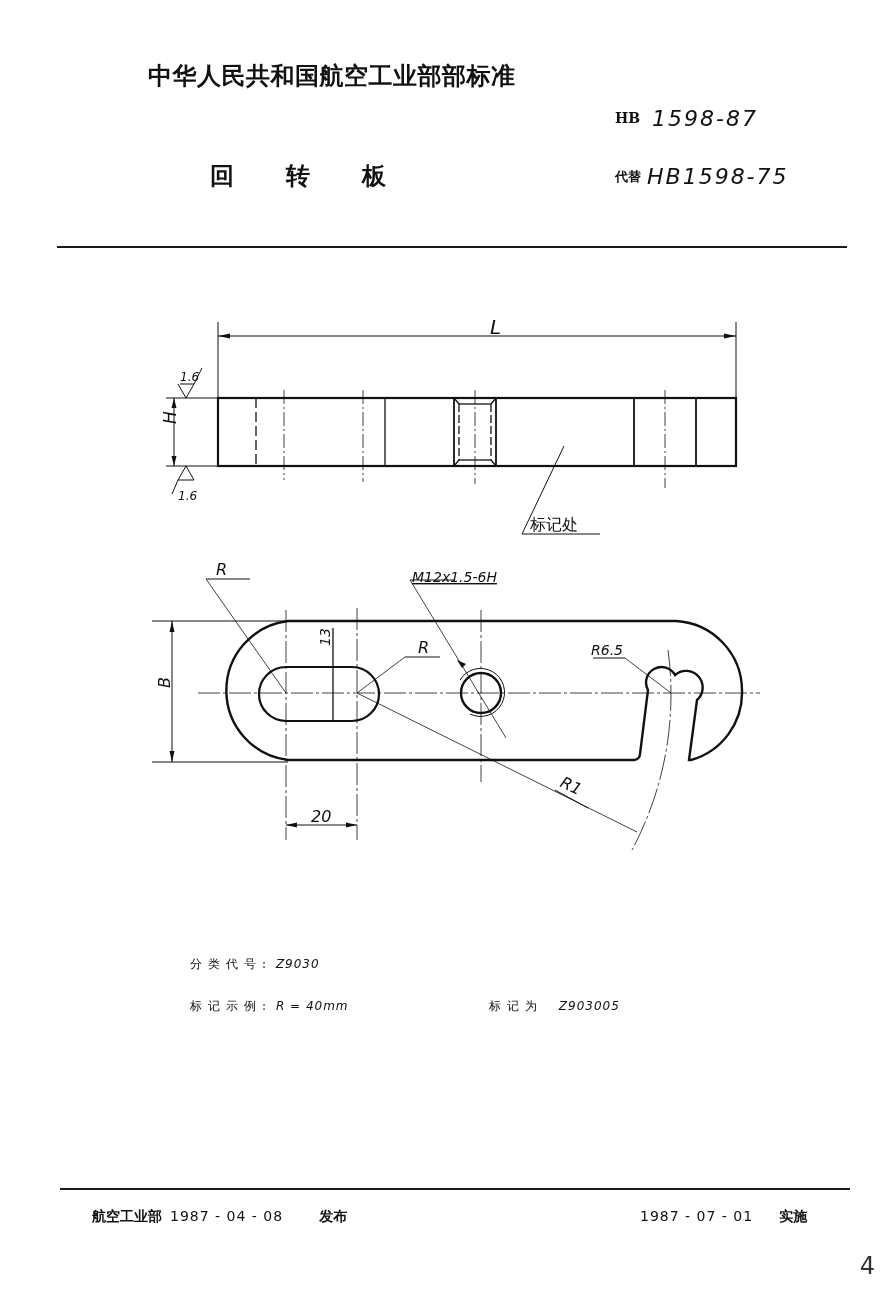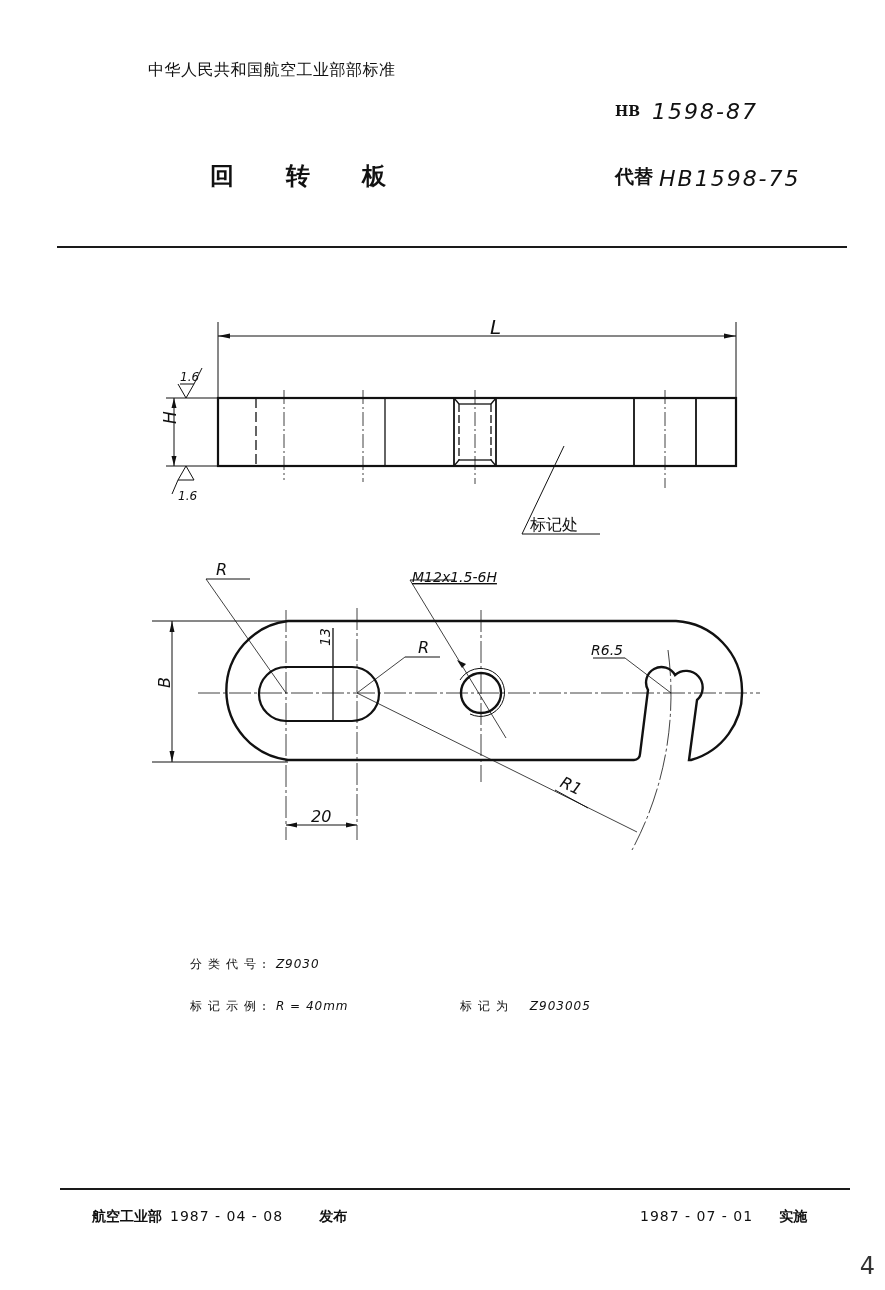--- a/index.html
+++ b/index.html
@@ -1,24 +1,24 @@
 <!DOCTYPE html>
 <html><head>
 <meta charset="utf-8">
 <style>
   html, body { margin: 0; padding: 0; background: #ffffff; }
   body { width: 885px; height: 1290px; position: relative; overflow: hidden; color: #111; font-family: "DejaVu Sans", sans-serif; }
   .abs { position: absolute; white-space: nowrap; }
-  .std-title { left: 148px; top: 60px; font-size: 16px; font-weight: normal; letter-spacing: 0.5px; }
-  .hb-code { left: 615px; top: 99px; font-size: 22px; }
+  .std-title { left: 148px; top: 60px; font-size: 24px; font-weight: bold; letter-spacing: 0.5px; }
+  .hb-code { left: 615px; top: 106px; font-size: 22px; }
   .hb-code .prefix { font-family: "DejaVu Serif", serif; font-size: 14px; font-weight: bold; margin-right: 12px; vertical-align: 3px; }
   .hb-code .num { font-style: italic; letter-spacing: 2px; }
   .doc-title { top: 160px; font-size: 24px; font-weight: bold; font-family: "DejaVu Serif", serif; }
   .replace { left: 615px; top: 164px; font-size: 22px; }
-  .replace .prefix { font-size: 19px; font-weight: bold; margin-right: 6px; vertical-align: 3px; }
+  .replace .prefix { font-size: 13px; font-weight: bold; margin-right: 6px; vertical-align: 3px; }
   .replace .num { font-style: italic; letter-spacing: 2px; }
   .rule { position: absolute; height: 2px; background: #1a1a1a; }
   .drawing { position: absolute; left: 0; top: 0; }
   .note { font-size: 12px; }
   .note .lbl { font-family: "DejaVu Serif", serif; letter-spacing: 6px; }
   .note .val { font-style: italic; letter-spacing: 1px; }
   .footer { font-size: 14px; top: 1208px; }
   .footer .bold { font-weight: bold; }
   .footer .date { font-style: normal; letter-spacing: 1px; margin: 0 12px 0 8px; }
   .page-num { right: 10px; top: 1252px; font-size: 24px; font-family: "DejaVu Sans", sans-serif; color: #333; }
@@ -149,21 +149,21 @@
 </svg>
 
 <div class="abs note" style="left:190px; top:956px;">
   <span class="lbl">分类代号:</span>
   <span class="val">Z9030</span>
 </div>
 <div class="abs note" style="left:190px; top:998px;">
   <span class="lbl">标记示例:</span>
   <span class="val">R = 40mm</span>
 </div>
-<div class="abs note" style="left:460px; top:998px;">
+<div class="abs note" style="left:489px; top:998px;">
   <span class="lbl">标记为</span>
   <span class="val" style="margin-left:12px;">Z903005</span>
 </div>
 
 <div class="rule" style="left:60px; top:1188px; width:790px;"></div>
 <div class="abs footer" style="left:48px;margin-left:44px;">
   <span class="bold">航空工业部</span><span class="date">1987 - 04 - 08</span><span class="bold" style="margin-left:24px;">发布</span>
 </div>
 <div class="abs footer" style="left:640px;">
   <span class="date" style="margin-left:0;">1987 - 07 - 01</span><span class="bold" style="margin-left:14px;text-align:center;">实施</span>

